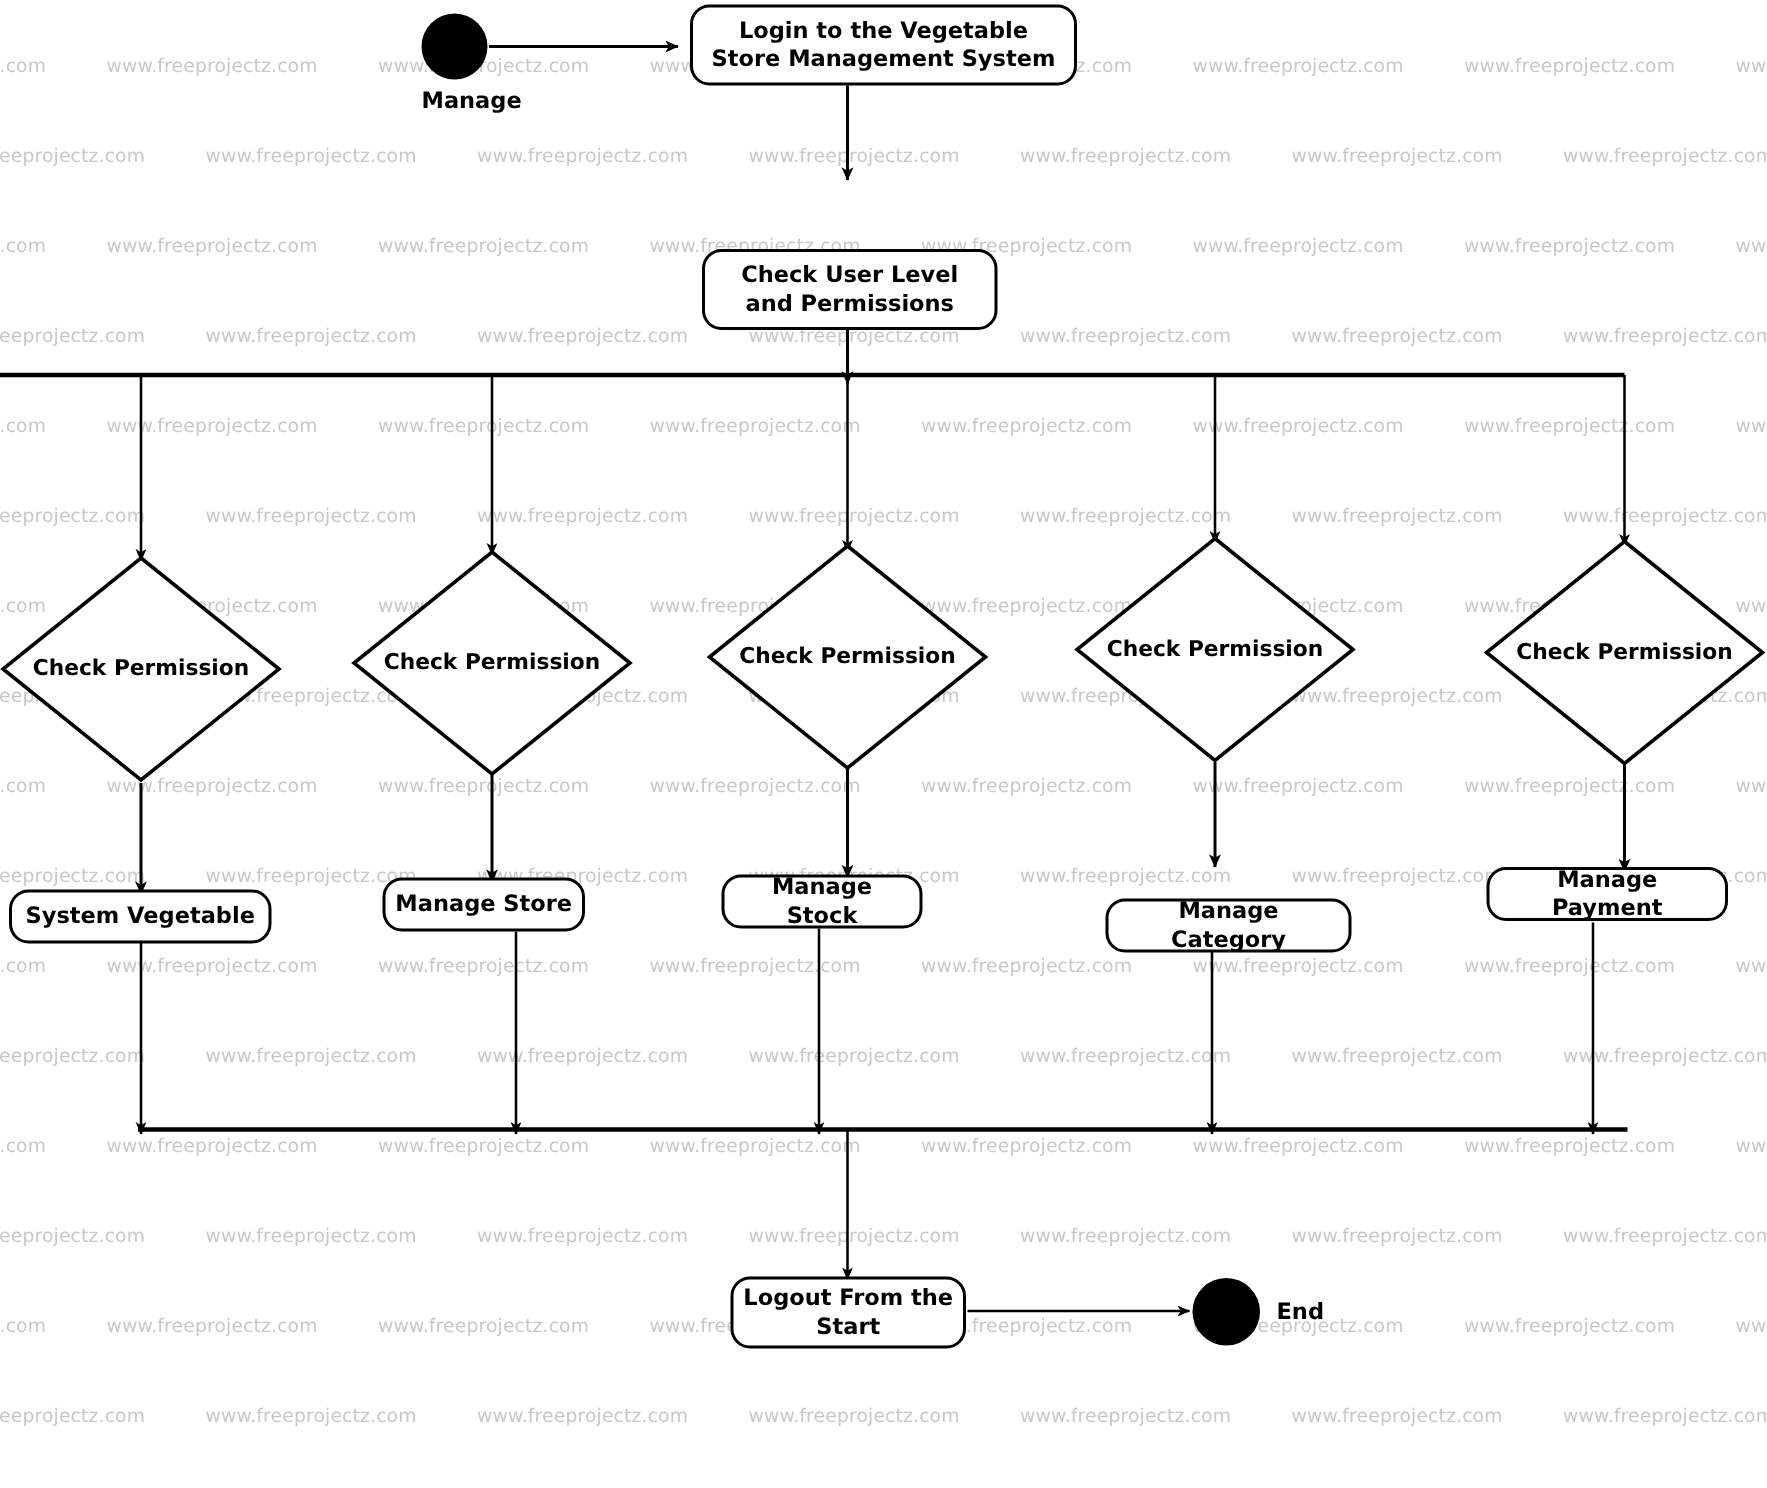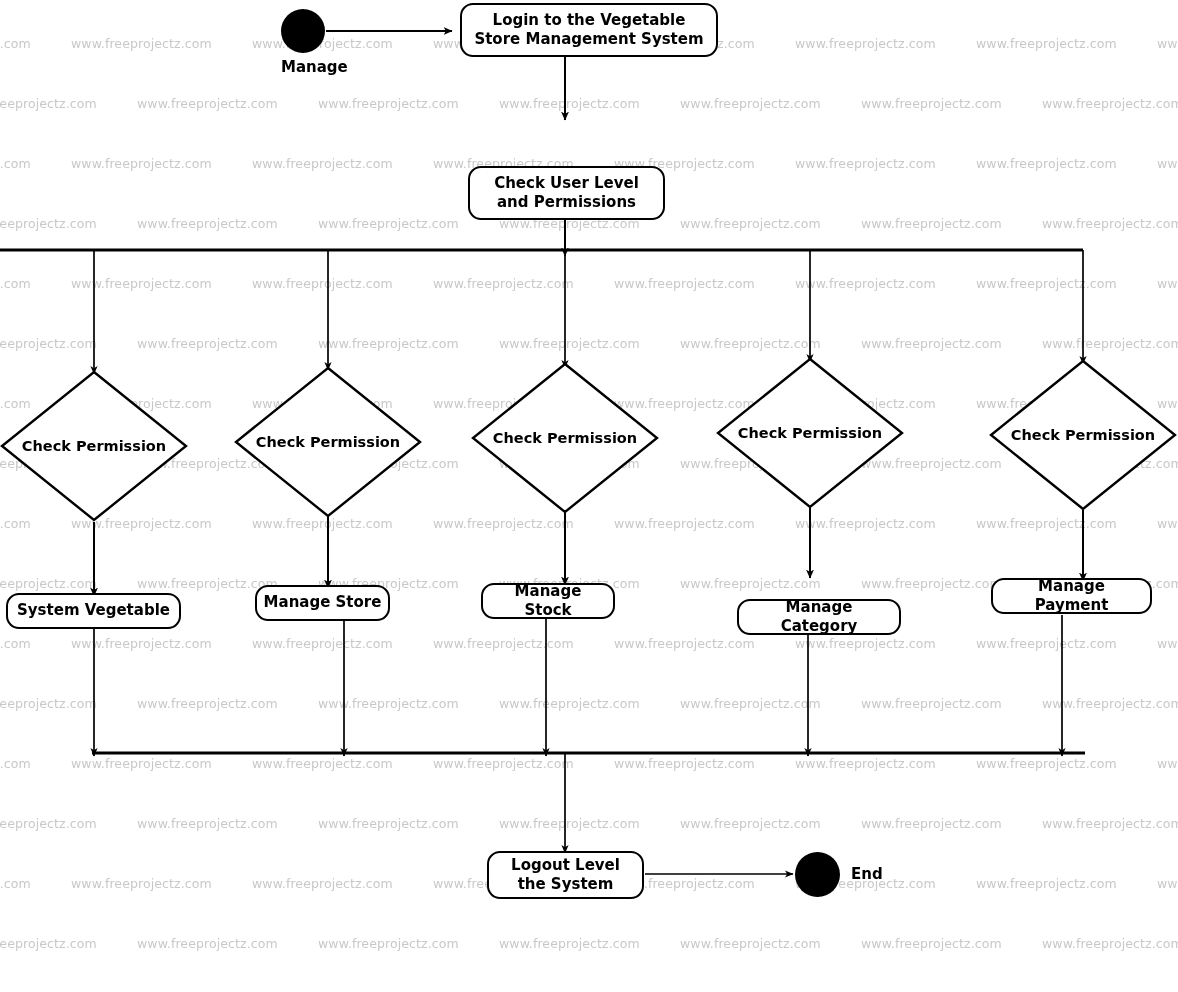--- a/index.html
+++ b/index.html
@@ -342,21 +342,21 @@
 
     <div class="node activity" style="left:737px; top:575px; width:164px; height:36px;margin-top:24px;">
       <span>Manage Category</span>
     </div>
 
     <div class="node activity" style="left:991px; top:578px; width:161px; height:36px;">
       <span>Manage Payment</span>
     </div>
 
     <div class="node activity" style="left:487px; top:851px; width:157px; height:48px;">
-      <span>Logout Level the System</span>
+      <span>Logout From the Start</span>
     </div>
 
     <div class="node final" style="left:795px; top:852px; width:45px; height:45px;"></div>
     <div class="endpoint-label" style="left:851px; top:865px;">End</div>
 
   </div>
 
 
 </div>
 

